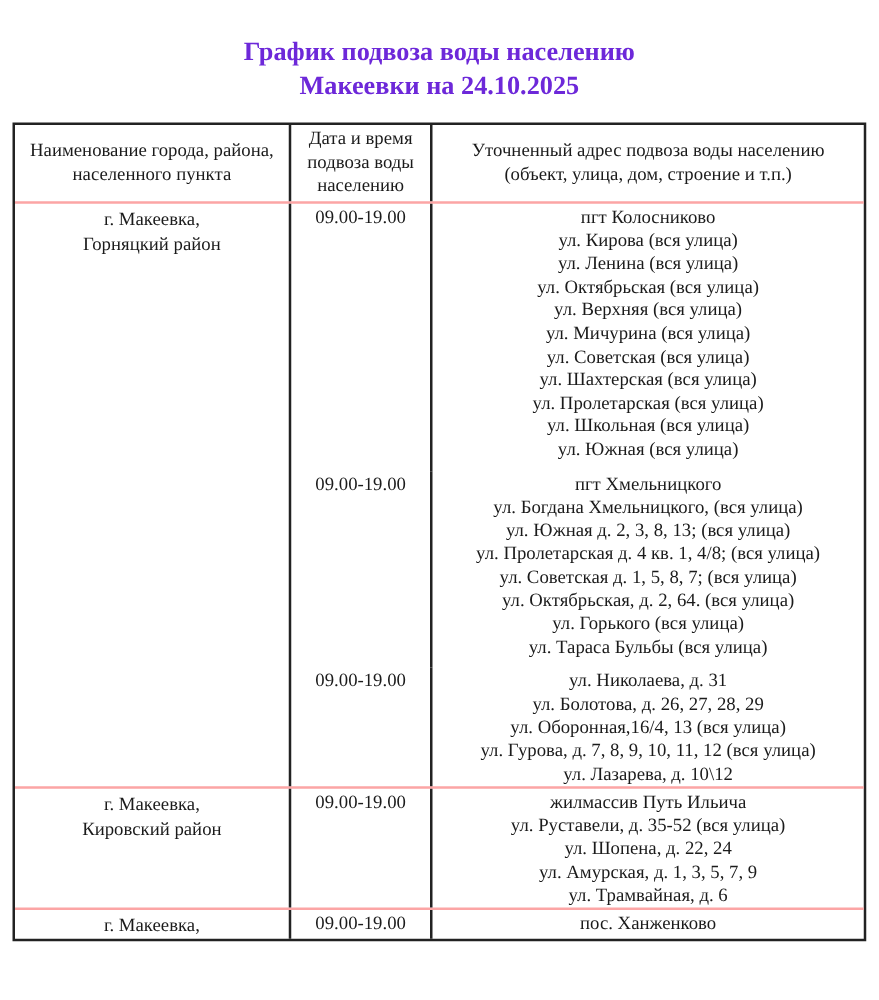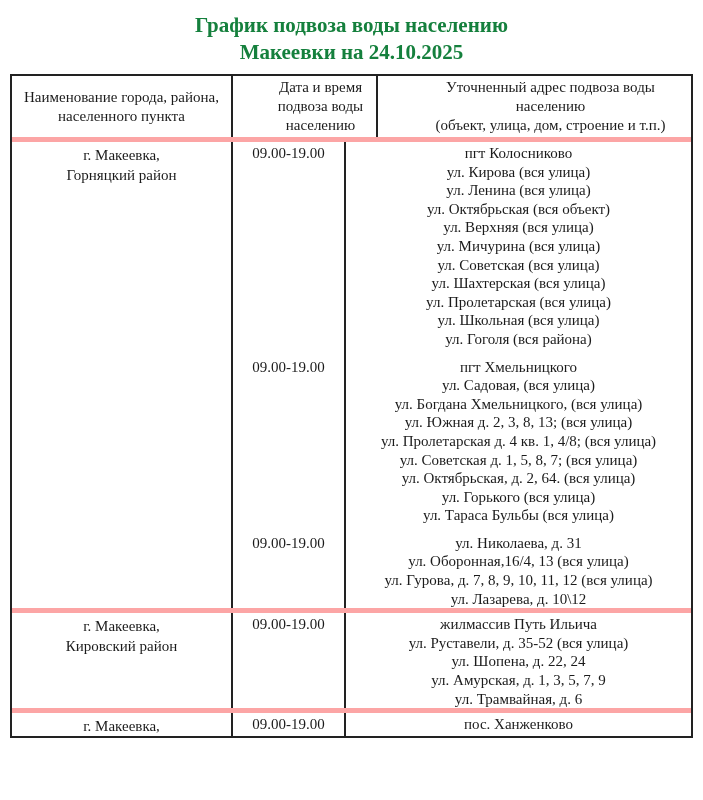--- a/index.html
+++ b/index.html
@@ -7,39 +7,39 @@
     width: 703px;
     height: 800px;
     overflow: hidden;
     background: #ffffff;
     color: #1b1b1b;
     font-family: "Liberation Serif", "DejaVu Serif", serif;
     font-size: 15px;
   }
   .page { width: 703px; }
   .title {
-    margin: 0;
+    margin: 16px;
     padding-top: 12px;
     text-align: center;
     font-size: 21px;
     line-height: 27px;
     font-weight: bold;
-    color: #15803d;
+    color: #6d28d9;
   }
   .title span { display: block; }
   .table {
     margin: 8px 10px 0 10px;
     border: 2px solid #222222;
   }
   .trow {
     display: grid;
     grid-template-columns: 221px 113px 1fr;
   }
-  .header-row { min-height: 55px; gap: 32px; }
-  .data-row { border-top: 5px solid #fca5a5; }
+  .header-row { min-height: 55px; }
+  .data-row { border-top: 2px solid #fca5a5; }
   .cell { text-align: center; }
   .loc-cell {
     grid-column: 1;
     border-right: 2px solid #222222;
     padding-top: 3px;
     line-height: 20px;
     white-space: pre-line;
   }
   .time-cell {
     grid-column: 2;
@@ -85,44 +85,44 @@
     </div>
     <div id="table-body">
         <div class="trow data-row">
           <div class="cell loc-cell" style="grid-row: 1 / span 3;">г. Макеевка,
 Горняцкий район</div>
           <div class="cell time-cell gap" style="grid-row: 1;">09.00-19.00</div>
           <div class="cell addr-cell gap" style="grid-row: 1;">
             <div>пгт Колосниково</div>
             <div>ул. Кирова (вся улица)</div>
             <div>ул. Ленина (вся улица)</div>
-            <div>ул. Октябрьская (вся объект)</div>
+            <div>ул. Октябрьская (вся улица)</div>
             <div>ул. Верхняя (вся улица)</div>
             <div>ул. Мичурина (вся улица)</div>
             <div>ул. Советская (вся улица)</div>
             <div>ул. Шахтерская (вся улица)</div>
             <div>ул. Пролетарская (вся улица)</div>
             <div>ул. Школьная (вся улица)</div>
-            <div>ул. Гоголя (вся района)</div>
+            <div>ул. Южная (вся улица)</div>
           </div>
           <div class="cell time-cell gap" style="grid-row: 2;">09.00-19.00</div>
           <div class="cell addr-cell gap" style="grid-row: 2;">
             <div>пгт Хмельницкого</div>
-            <div>ул. Садовая, (вся улица)</div>
             <div>ул. Богдана Хмельницкого, (вся улица)</div>
             <div>ул. Южная д. 2, 3, 8, 13; (вся улица)</div>
             <div>ул. Пролетарская д. 4 кв. 1, 4/8; (вся улица)</div>
             <div>ул. Советская д. 1, 5, 8, 7; (вся улица)</div>
             <div>ул. Октябрьская, д. 2, 64. (вся улица)</div>
             <div>ул. Горького (вся улица)</div>
             <div>ул. Тараса Бульбы (вся улица)</div>
           </div>
           <div class="cell time-cell" style="grid-row: 3;">09.00-19.00</div>
           <div class="cell addr-cell" style="grid-row: 3;">
             <div>ул. Николаева, д. 31</div>
+            <div>ул. Болотова, д. 26, 27, 28, 29</div>
             <div>ул. Оборонная,16/4, 13 (вся улица)</div>
             <div>ул. Гурова, д. 7, 8, 9, 10, 11, 12 (вся улица)</div>
             <div>ул. Лазарева, д. 10\12</div>
           </div>
         </div>
         <div class="trow data-row">
           <div class="cell loc-cell" style="grid-row: 1 / span 1;">г. Макеевка,
 Кировский район</div>
           <div class="cell time-cell" style="grid-row: 1;">09.00-19.00</div>
           <div class="cell addr-cell" style="grid-row: 1; text-align: center;">

